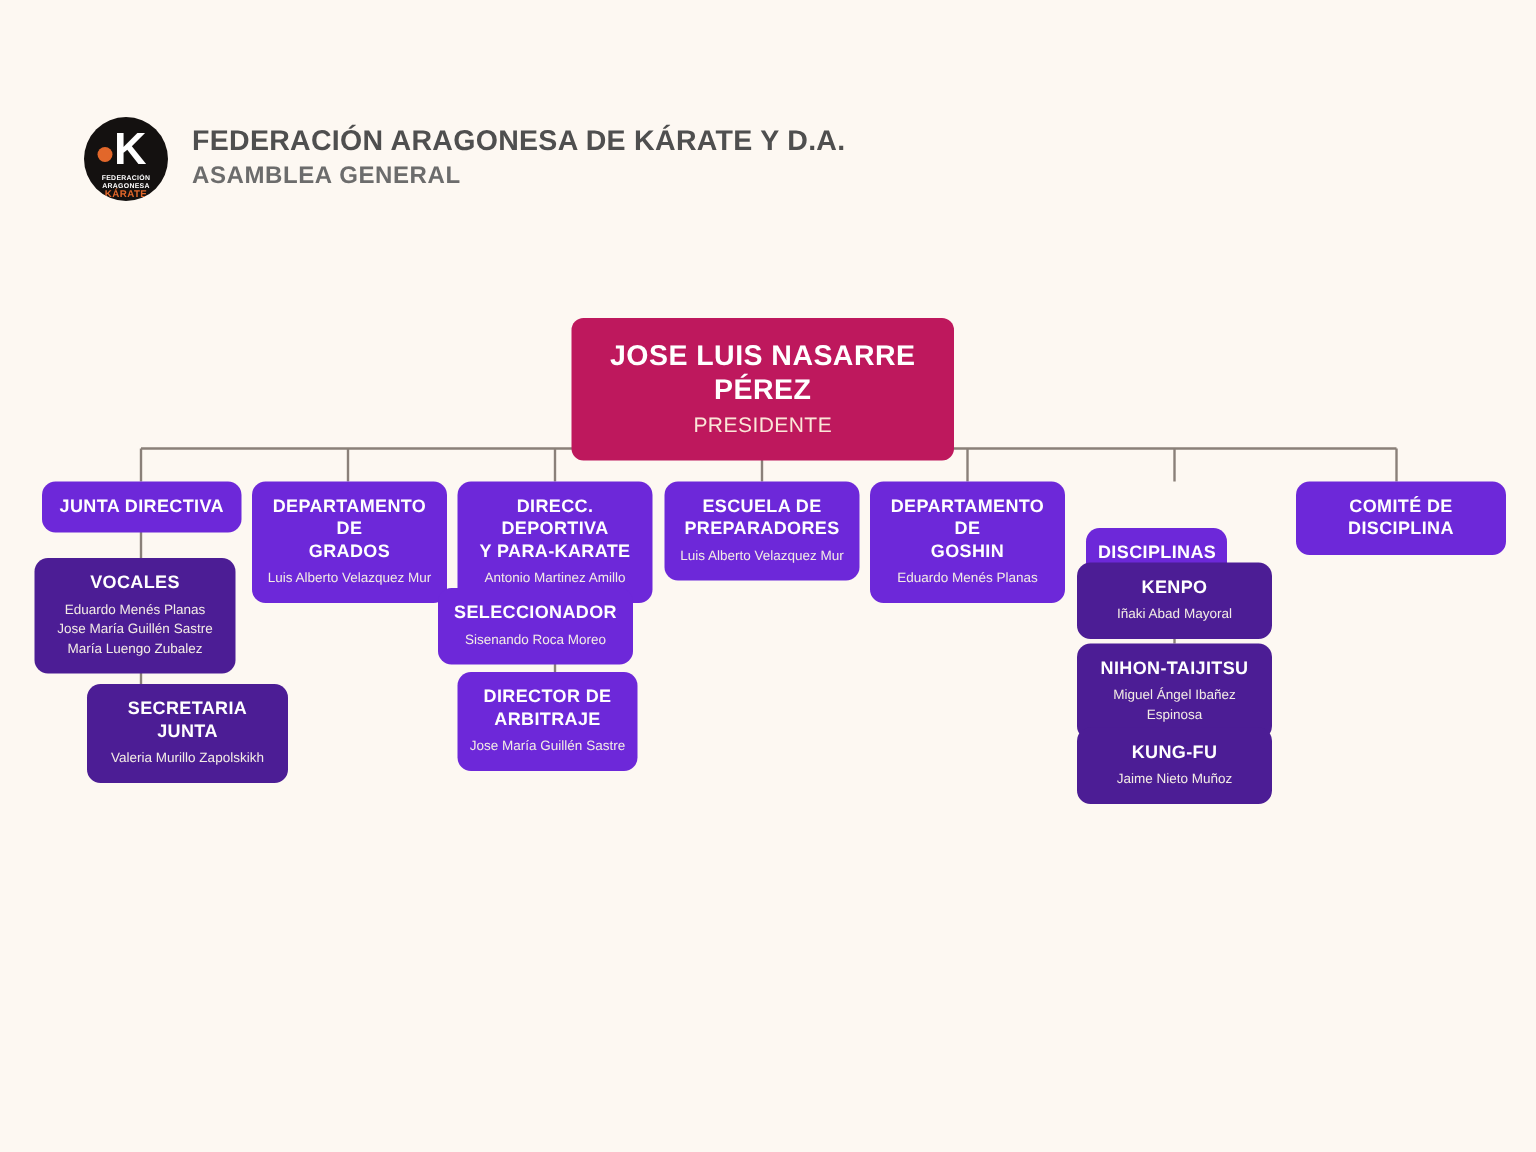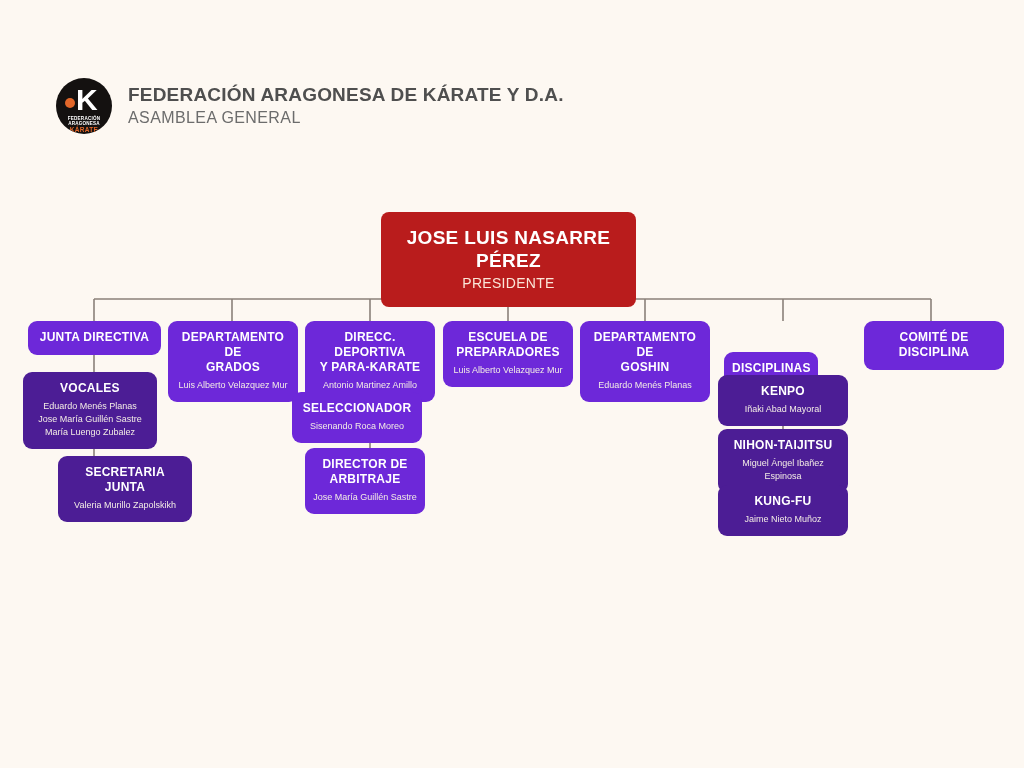--- a/index.html
+++ b/index.html
@@ -82,41 +82,41 @@
   #title-block { display: flex; flex-direction: column; }
   #org-title {
     font-size: 19px;
     font-weight: bold;
     color: #4f4f4f;
     letter-spacing: 0.2px;
     line-height: 22px;
   }
   #org-subtitle {
     font-size: 16px;
-    font-weight: normal;
+    font-weight: bold;
     color: #6c6c6c;
     letter-spacing: 0.4px;
     line-height: 20px;
     margin-top: 2px;
   }
 
   
   #chart { position: absolute; left: 0; top: 0; width: 1024px; height: 768px; }
   #lines { position: absolute; left: 0; top: 0; }
 
   .node {
     position: absolute;
     box-sizing: border-box;
     border-radius: 9px;
     text-align: center;
     padding: 9px 8px 10px 8px;
     color: #ffffff;
   }
   .node.root {
-    background: #b91c1c;
+    background: #be185d;
     border-radius: 8px;
     padding: 14px 10px 15px 10px;
   }
   .node.dark { background: #6d28d9; }
   .node.light { background: #4c1d95; }
 
   .node .ttl {
     font-weight: bold;
     font-size: 12px;
     line-height: 15px;

